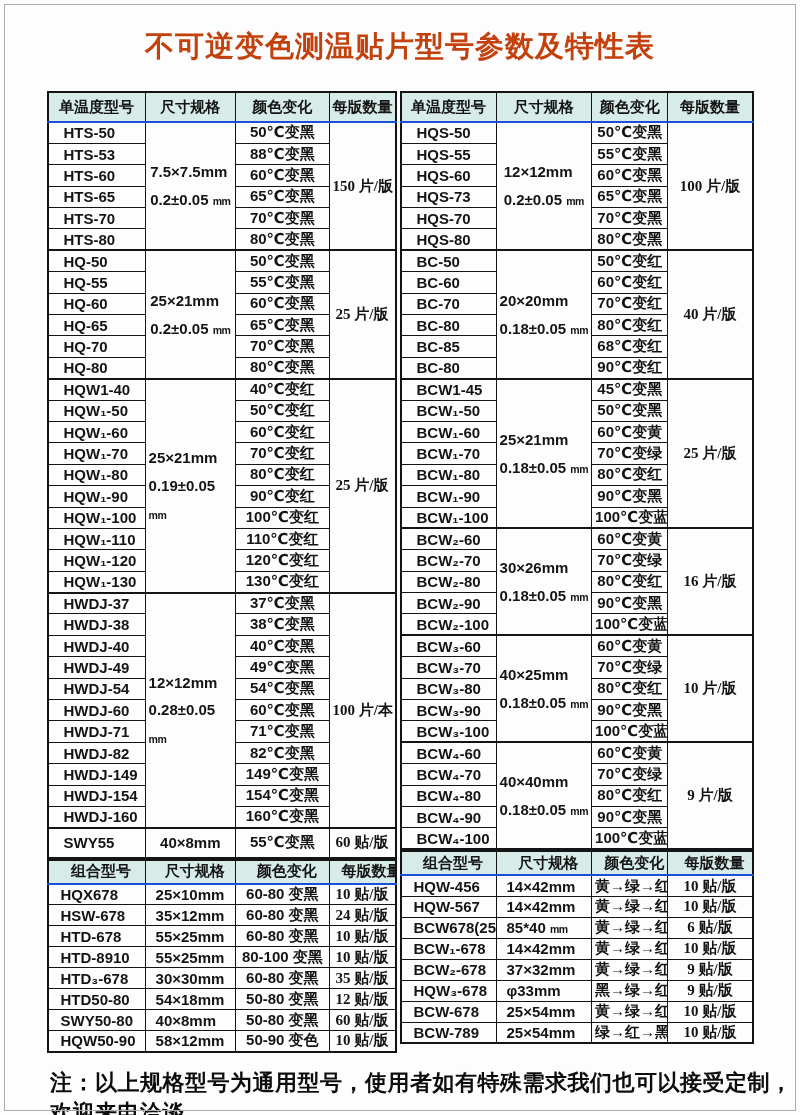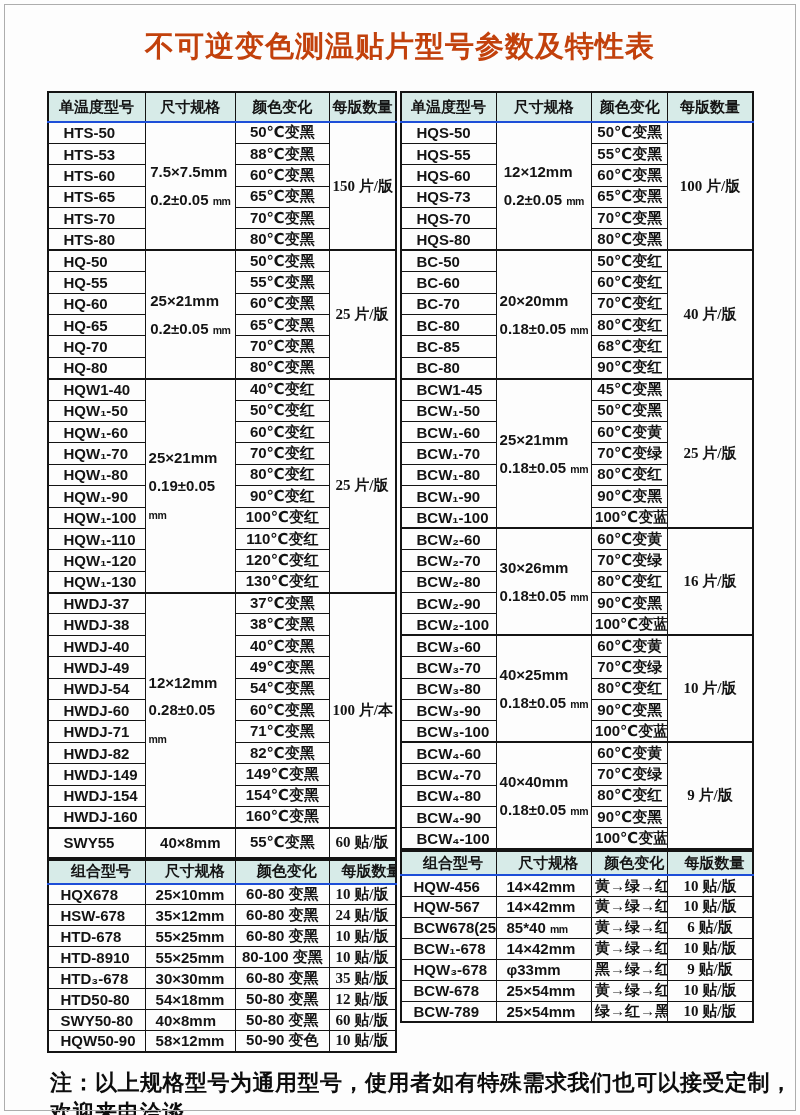--- a/index.html
+++ b/index.html
@@ -481,20 +481,26 @@
             <td class="change">黄→绿→红</td>
             <td class="qty">6 贴/版</td>
           </tr>
           <tr>
             <td class="model">BCW₁-678</td>
             <td class="size">14×42mm</td>
             <td class="change">黄→绿→红</td>
             <td class="qty">10 贴/版</td>
           </tr>
           <tr>
+            <td class="model">BCW₂-678</td>
+            <td class="size">37×32mm</td>
+            <td class="change">黄→绿→红</td>
+            <td class="qty">9 贴/版</td>
+          </tr>
+          <tr>
             <td class="model">HQW₃-678</td>
             <td class="size">φ33mm</td>
             <td class="change">黑→绿→红</td>
             <td class="qty">9 贴/版</td>
           </tr>
           <tr>
             <td class="model">BCW-678</td>
             <td class="size">25×54mm</td>
             <td class="change">黄→绿→红</td>
             <td class="qty">10 贴/版</td>

